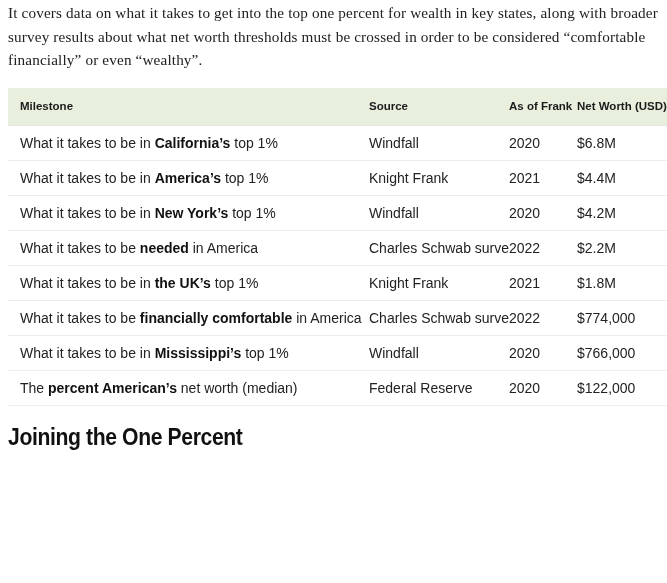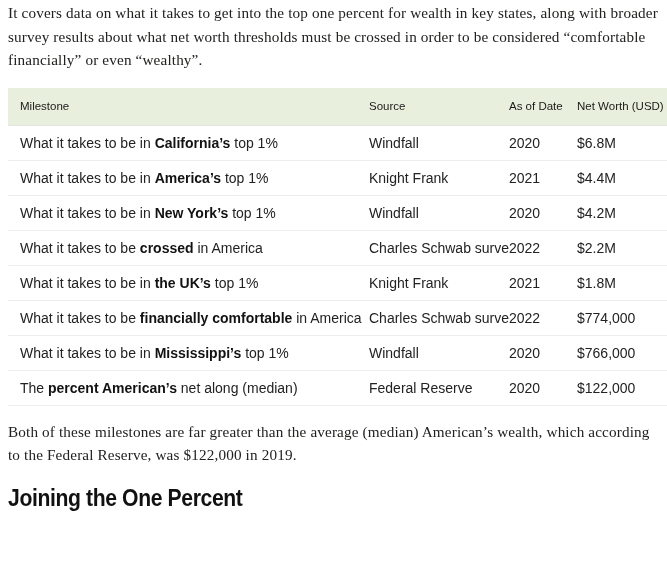--- a/index.html
+++ b/index.html
@@ -45,21 +45,21 @@
   }
   table.milestones {
     width: 100%;
     border-collapse: collapse;
     font-family: "Liberation Sans", sans-serif;
     table-layout: fixed;
   }
   table.milestones thead th {
     background: #e9efdd;
     font-size: 11.5px;
-    font-weight: normal;
+    font-weight: bold;
     color: #1b1b1b;
     text-align: left;
     padding: 11px 0 11px 0;
     vertical-align: middle;
     line-height: 15px;
     border: none;
   }
   table.milestones thead th.c-milestone { padding-left: 12px; width: 349px; }
   table.milestones thead th.c-source    { width: 140px; margin-top: 36px; }
   table.milestones thead th.c-date      { width: 68px; }
@@ -97,21 +97,21 @@
 <div class="page">
 
   <p class="body-par lead">It covers data on what it takes to get into the top one percent for wealth in key states, along with broader survey results about what net worth thresholds must be crossed in order to be considered “comfortable financially” or even “wealthy”.</p>
 
   <div class="table-wrap">
     <table class="milestones">
       <thead>
         <tr>
           <th class="c-milestone">Milestone</th>
           <th class="c-source">Source</th>
-          <th class="c-date">As of Date</th>
+          <th class="c-date">As of Frank</th>
           <th class="c-networth">Net Worth (USD)</th>
         </tr>
       </thead>
       <tbody id="table-body">
           <tr>
             <td class="c-milestone"><span>What it takes to be in </span><b>California’s</b><span> top 1%</span></td>
             <td>Windfall</td>
             <td>2020</td>
             <td>$6.8M</td>
           </tr>
@@ -121,21 +121,21 @@
             <td>2021</td>
             <td>$4.4M</td>
           </tr>
           <tr>
             <td class="c-milestone"><span>What it takes to be in </span><b>New York’s</b><span> top 1%</span></td>
             <td>Windfall</td>
             <td>2020</td>
             <td>$4.2M</td>
           </tr>
           <tr>
-            <td class="c-milestone"><span>What it takes to be </span><b>crossed</b><span> in America</span></td>
+            <td class="c-milestone"><span>What it takes to be </span><b>needed</b><span> in America</span></td>
             <td>Charles Schwab survey</td>
             <td>2022</td>
             <td>$2.2M</td>
           </tr>
           <tr>
             <td class="c-milestone"><span>What it takes to be in </span><b>the UK’s</b><span> top 1%</span></td>
             <td>Knight Frank</td>
             <td>2021</td>
             <td>$1.8M</td>
           </tr>
@@ -145,31 +145,30 @@
             <td>2022</td>
             <td>$774,000</td>
           </tr>
           <tr>
             <td class="c-milestone"><span>What it takes to be in </span><b>Mississippi’s</b><span> top 1%</span></td>
             <td>Windfall</td>
             <td>2020</td>
             <td>$766,000</td>
           </tr>
           <tr>
-            <td class="c-milestone"><span>The </span><b>percent American’s</b><span> net along (median)</span></td>
+            <td class="c-milestone"><span>The </span><b>percent American’s</b><span> net worth (median)</span></td>
             <td>Federal Reserve</td>
             <td>2020</td>
             <td>$122,000</td>
           </tr>
         </tbody>
     </table>
   </div>
 
 
-  <p class="body-par">Both of these milestones are far greater than the average (median) American’s wealth, which according to the Federal Reserve, was $122,000 in 2019.</p>
 
   <h2 class="section-title">Joining the One Percent</h2>
 
   <p class="body-par">
     
   </p>
 
 </div>
 
 </body></html>

